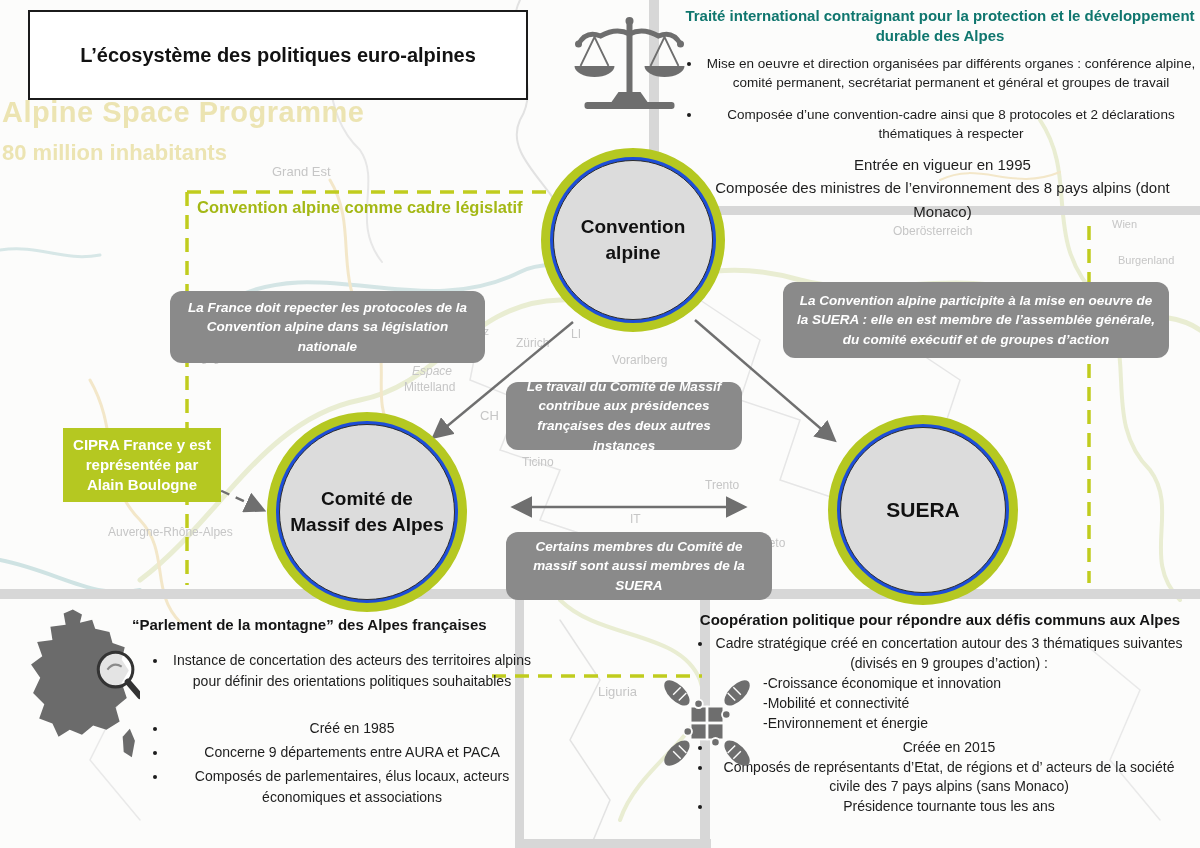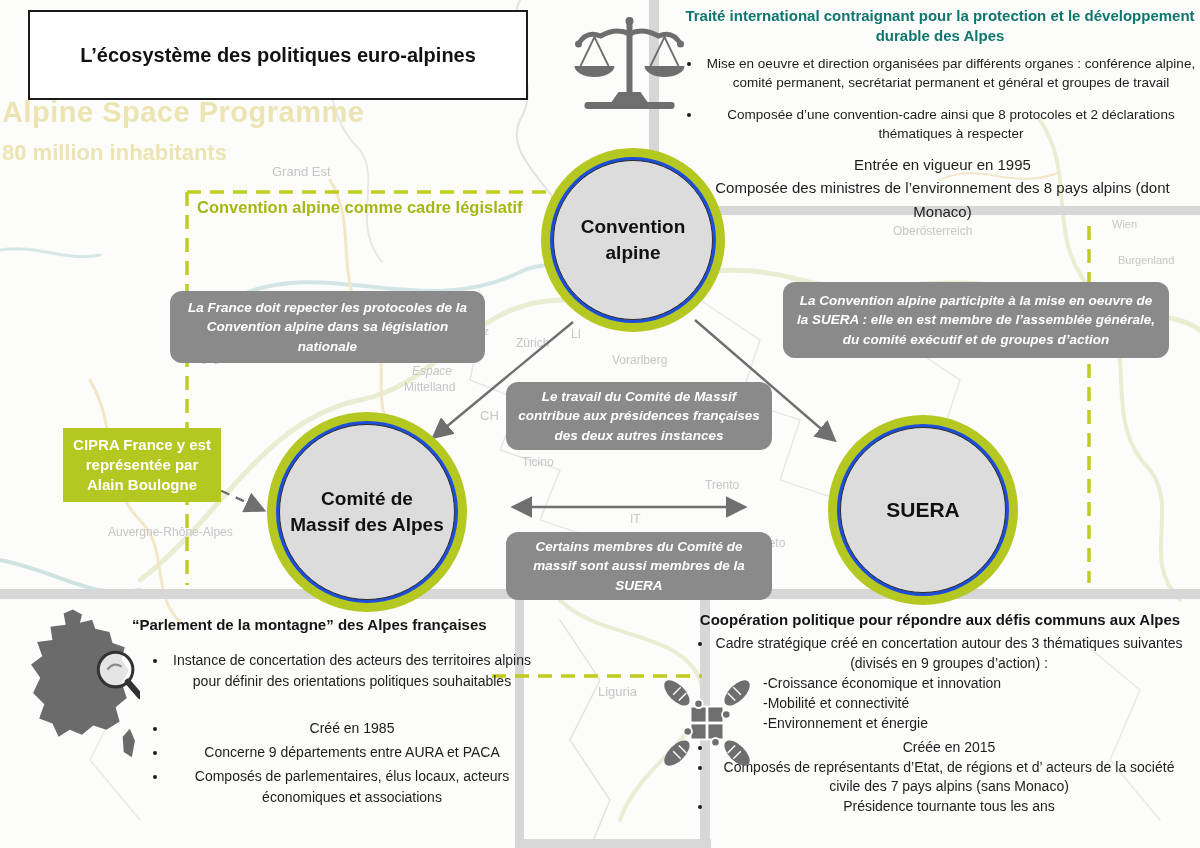--- a/index.html
+++ b/index.html
@@ -39,21 +39,21 @@
   .facts{position:absolute;left:685px;top:153px;width:515px;z-index:4;text-align:center;font-size:15px;line-height:1.55;}
   .framework-label{position:absolute;left:197px;top:198px;z-index:4;font-size:16.5px;font-weight:bold;color:var(--label-green);}
   .note{
     position:absolute;z-index:4;background:var(--note-gray);border-radius:12px;
     color:#fff;font-weight:bold;font-style:italic;font-size:13.5px;line-height:1.45;
     display:flex;align-items:center;justify-content:center;text-align:center;
     padding:6px 12px;box-sizing:border-box;
   }
   .note-france{left:170px;top:291px;width:315px;height:72px;}
   .note-suera{left:783px;top:282px;width:386px;height:76px;}
-  .note-center{left:506px;top:382px;width:266px;height:68px;}
+  .note-center{left:506px;top:382px;width:236px;height:68px;}
   .note-shared{left:506px;top:532px;width:266px;height:68px;}
   .cipra-box{
     position:absolute;left:15px;top:428px;width:158px;height:74px;z-index:4;
     background:var(--accent);color:#fff;font-weight:bold;font-size:15px;line-height:1.35;
     display:flex;align-items:center;justify-content:center;text-align:center;padding:4px 8px;box-sizing:border-box;margin-left:48px;
   }
   .circle{position:absolute;border-radius:50%;border:9px solid var(--accent);background:#1d4ed8;box-sizing:border-box;z-index:5;}
   .circle .inner{
     position:absolute;inset:3px;border-radius:50%;background:#dcdcdc;border:1.5px solid #2d2d2d;
     display:flex;flex-direction:column;align-items:center;justify-content:center;text-align:center;

